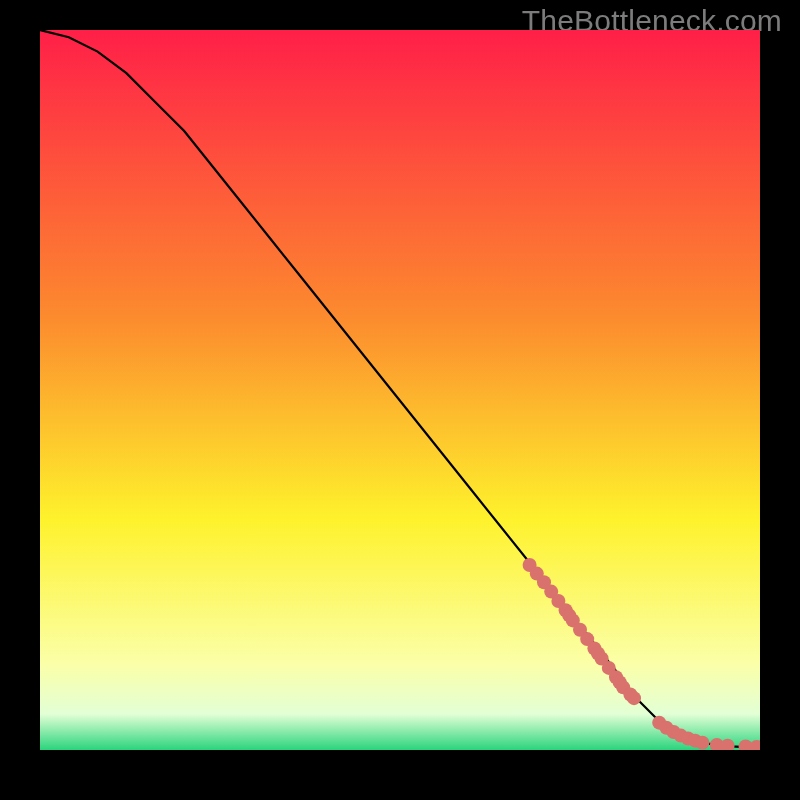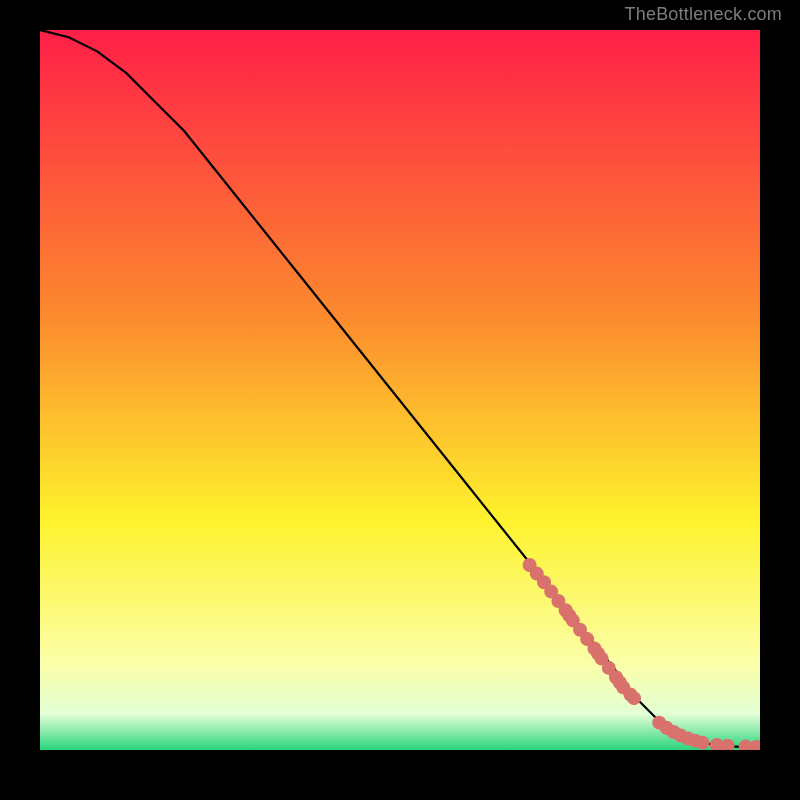--- a/index.html
+++ b/index.html
@@ -15,21 +15,21 @@
     position: relative;
     width: 800px;
     height: 800px;
     background: #000;
   }
   .watermark {
     position: absolute;
     top: 4px;
     right: 18px;
     color: #7c7c7c;
-    font-size: 18px;
+    font-size: 30px;
     letter-spacing: 0.2px;
     font-weight: 400;
   }
   .plot {
     position: absolute;
     left: 40px;
     top: 30px;
     width: 720px;
     height: 720px;
   }

